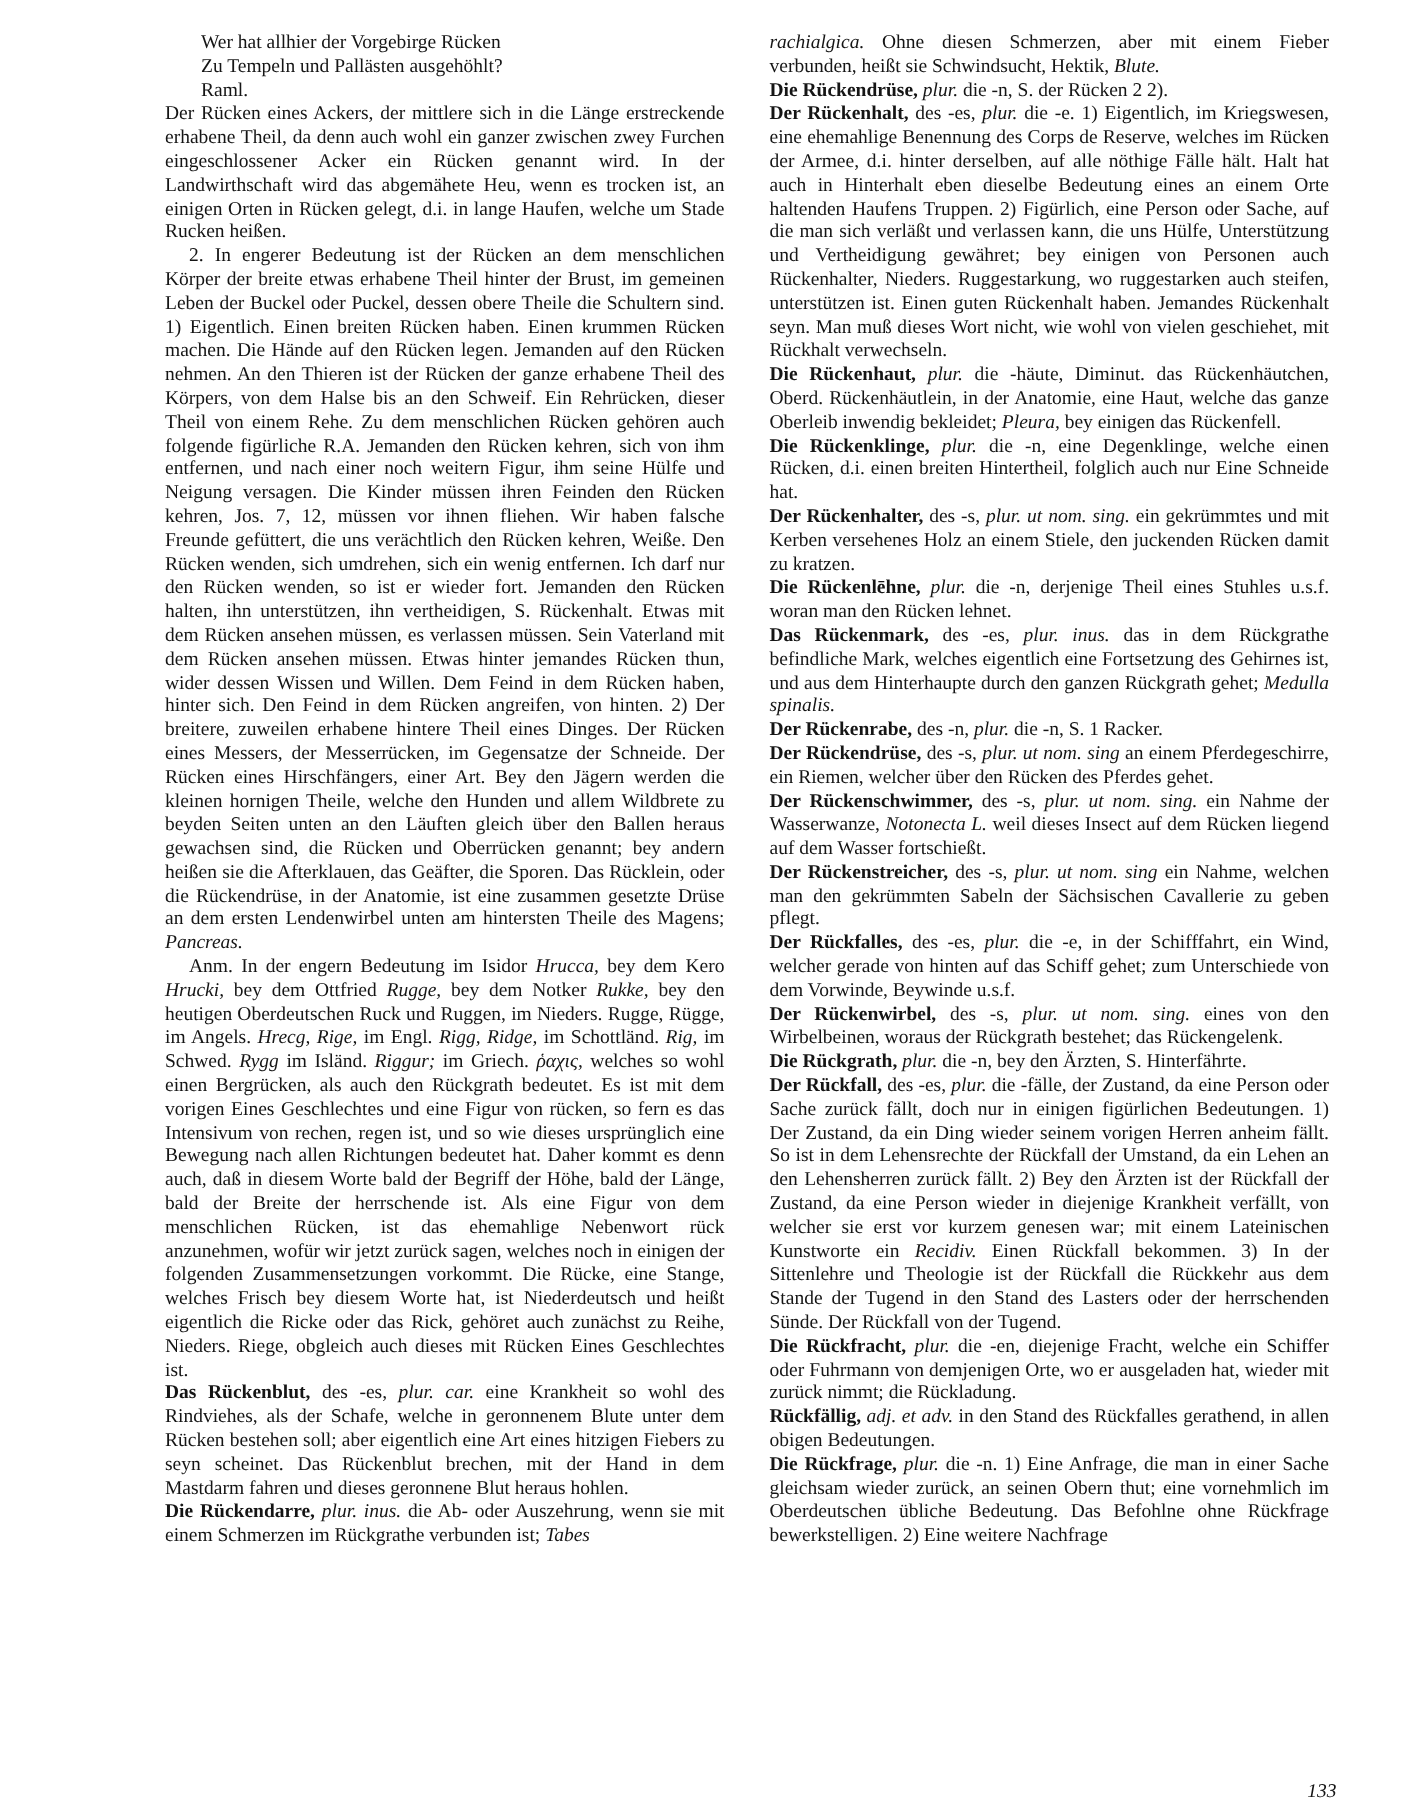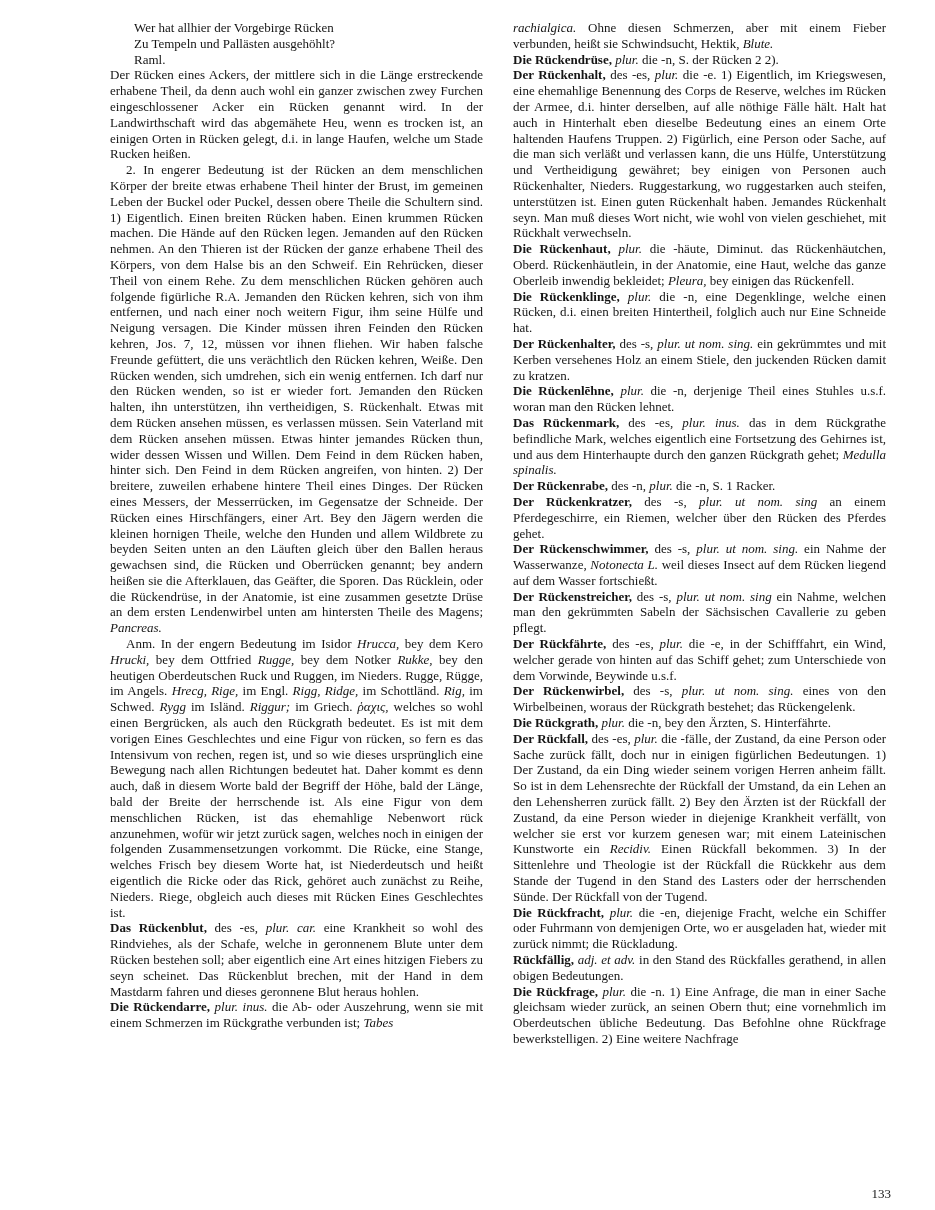--- a/index.html
+++ b/index.html
@@ -49,20 +49,21 @@
   .attribution {
     text-align: left;
     padding-right: 4px;
   }
   .page-number {
     position: absolute;
     right: 58px;
     bottom: 8px;
     font-size: 13px;
     color: #151515;
+    font-style: italic;
   }
 </style>
 </head>
 <body>
 
 <div class="page">
   <div class="columns">
     <div class="column" id="col-left">
         <div class="verse">
           <div class="verse-line">Wer hat allhier der Vorgebirge Rücken</div>
@@ -78,24 +79,24 @@
     <div class="column" id="col-right">
         <p class="para"><span class="i">rachialgica.</span><span> Ohne diesen Schmerzen, aber mit einem Fieber verbunden, heißt sie Schwindsucht, Hektik, </span><span class="i">Blute.</span></p>
         <p class="para"><span class="b">Die Rückendrüse,</span><span> </span><span class="i">plur.</span><span> die -n, S. der Rücken 2 2).</span></p>
         <p class="para"><span class="b">Der Rückenhalt,</span><span> des -es, </span><span class="i">plur.</span><span> die -e. 1) Eigentlich, im Kriegswesen, eine ehemahlige Benennung des Corps de Reserve, welches im Rücken der Armee, d.i. hinter derselben, auf alle nöthige Fälle hält. Halt hat auch in Hinterhalt eben dieselbe Bedeutung eines an einem Orte haltenden Haufens Truppen. 2) Figürlich, eine Person oder Sache, auf die man sich verläßt und verlassen kann, die uns Hülfe, Unterstützung und Vertheidigung gewähret; bey einigen von Personen auch Rückenhalter, Nieders. Ruggestarkung, wo ruggestarken auch steifen, unterstützen ist. Einen guten Rückenhalt haben. Jemandes Rückenhalt seyn. Man muß dieses Wort nicht, wie wohl von vielen geschiehet, mit Rückhalt verwechseln.</span></p>
         <p class="para"><span class="b">Die Rückenhaut,</span><span> </span><span class="i">plur.</span><span> die -häute, Diminut. das Rückenhäutchen, Oberd. Rückenhäutlein, in der Anatomie, eine Haut, welche das ganze Oberleib inwendig bekleidet; </span><span class="i">Pleura,</span><span> bey einigen das Rückenfell.</span></p>
         <p class="para"><span class="b">Die Rückenklinge,</span><span> </span><span class="i">plur.</span><span> die -n, eine Degenklinge, welche einen Rücken, d.i. einen breiten Hintertheil, folglich auch nur Eine Schneide hat.</span></p>
         <p class="para"><span class="b">Der Rückenhalter,</span><span> des -s, </span><span class="i">plur. ut nom. sing.</span><span> ein gekrümmtes und mit Kerben versehenes Holz an einem Stiele, den juckenden Rücken damit zu kratzen.</span></p>
         <p class="para"><span class="b">Die Rückenlēhne,</span><span> </span><span class="i">plur.</span><span> die -n, derjenige Theil eines Stuhles u.s.f. woran man den Rücken lehnet.</span></p>
         <p class="para"><span class="b">Das Rückenmark,</span><span> des -es, </span><span class="i">plur. inus.</span><span> das in dem Rückgrathe befindliche Mark, welches eigentlich eine Fortsetzung des Gehirnes ist, und aus dem Hinterhaupte durch den ganzen Rückgrath gehet; </span><span class="i">Medulla spinalis.</span></p>
         <p class="para"><span class="b">Der Rückenrabe,</span><span> des -n, </span><span class="i">plur.</span><span> die -n, S. 1 Racker.</span></p>
-        <p class="para"><span class="b">Der Rückenkratzer,</span><span> des -s, </span><span class="i">plur. ut nom. sing</span><span> an einem Pferdegeschirre, ein Riemen, welcher über den Rücken des Pferdes gehet.</span></p>
+        <p class="para"><span class="b">Der Rückendrüse,</span><span> des -s, </span><span class="i">plur. ut nom. sing</span><span> an einem Pferdegeschirre, ein Riemen, welcher über den Rücken des Pferdes gehet.</span></p>
         <p class="para"><span class="b">Der Rückenschwimmer,</span><span> des -s, </span><span class="i">plur. ut nom. sing.</span><span> ein Nahme der Wasserwanze, </span><span class="i">Notonecta L.</span><span> weil dieses Insect auf dem Rücken liegend auf dem Wasser fortschießt.</span></p>
         <p class="para"><span class="b">Der Rückenstreicher,</span><span> des -s, </span><span class="i">plur. ut nom. sing</span><span> ein Nahme, welchen man den gekrümmten Sabeln der Sächsischen Cavallerie zu geben pflegt.</span></p>
-        <p class="para"><span class="b">Der Rückfährte,</span><span> des -es, </span><span class="i">plur.</span><span> die -e, in der Schifffahrt, ein Wind, welcher gerade von hinten auf das Schiff gehet; zum Unterschiede von dem Vorwinde, Beywinde u.s.f.</span></p>
+        <p class="para"><span class="b">Der Rückfalles,</span><span> des -es, </span><span class="i">plur.</span><span> die -e, in der Schifffahrt, ein Wind, welcher gerade von hinten auf das Schiff gehet; zum Unterschiede von dem Vorwinde, Beywinde u.s.f.</span></p>
         <p class="para"><span class="b">Der Rückenwirbel,</span><span> des -s, </span><span class="i">plur. ut nom. sing.</span><span> eines von den Wirbelbeinen, woraus der Rückgrath bestehet; das Rückengelenk.</span></p>
         <p class="para"><span class="b">Die Rückgrath,</span><span> </span><span class="i">plur.</span><span> die -n, bey den Ärzten, S. Hinterfährte.</span></p>
         <p class="para"><span class="b">Der Rückfall,</span><span> des -es, </span><span class="i">plur.</span><span> die -fälle, der Zustand, da eine Person oder Sache zurück fällt, doch nur in einigen figürlichen Bedeutungen. 1) Der Zustand, da ein Ding wieder seinem vorigen Herren anheim fällt. So ist in dem Lehensrechte der Rückfall der Umstand, da ein Lehen an den Lehensherren zurück fällt. 2) Bey den Ärzten ist der Rückfall der Zustand, da eine Person wieder in diejenige Krankheit verfällt, von welcher sie erst vor kurzem genesen war; mit einem Lateinischen Kunstworte ein </span><span class="i">Recidiv.</span><span> Einen Rückfall bekommen. 3) In der Sittenlehre und Theologie ist der Rückfall die Rückkehr aus dem Stande der Tugend in den Stand des Lasters oder der herrschenden Sünde. Der Rückfall von der Tugend.</span></p>
         <p class="para"><span class="b">Die Rückfracht,</span><span> </span><span class="i">plur.</span><span> die -en, diejenige Fracht, welche ein Schiffer oder Fuhrmann von demjenigen Orte, wo er ausgeladen hat, wieder mit zurück nimmt; die Rückladung.</span></p>
         <p class="para"><span class="b">Rückfällig,</span><span> </span><span class="i">adj. et adv.</span><span> in den Stand des Rückfalles gerathend, in allen obigen Bedeutungen.</span></p>
         <p class="para"><span class="b">Die Rückfrage,</span><span> </span><span class="i">plur.</span><span> die -n. 1) Eine Anfrage, die man in einer Sache gleichsam wieder zurück, an seinen Obern thut; eine vornehmlich im Oberdeutschen übliche Bedeutung. Das Befohlne ohne Rückfrage bewerkstelligen. 2) Eine weitere Nachfrage</span></p>
       </div>
   </div>
   <div class="page-number">133</div>
 </div>

